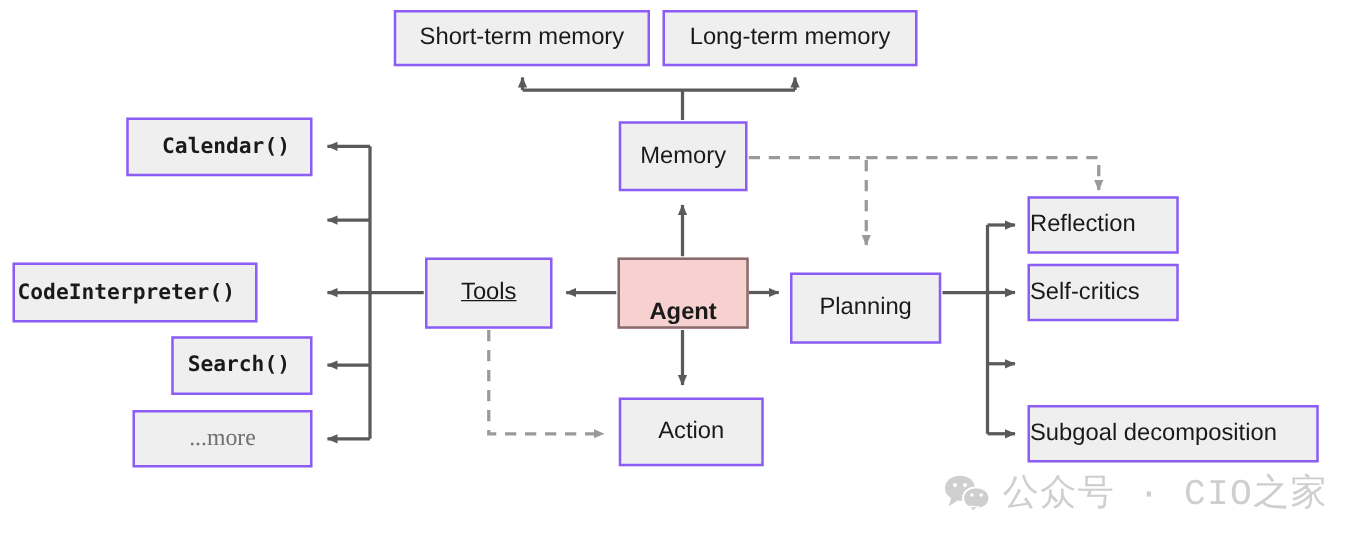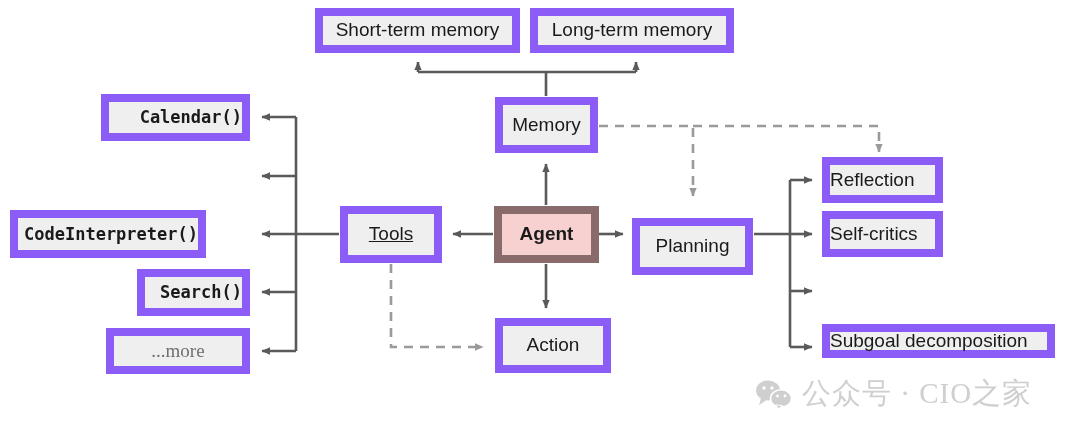--- a/index.html
+++ b/index.html
@@ -19,58 +19,59 @@
     position: absolute;
     left: 0; top: 0;
     width: 1080px;
     height: 427px;
     pointer-events: none;
   }
   .node {
     position: absolute;
     box-sizing: border-box;
     background: #efefef;
-    border: 8px solid #8b5cf6;
+    border: 2px solid #8b5cf6;
     display: flex;
     align-items: center;
     color: #1a1a1a;
     font-size: 19px;
     line-height: 1.1;
     white-space: nowrap;
   }
   .node.center-text { justify-content: center; }
-  .node.right-text  { justify-content: flex-end; padding-right: 0; }
+  .node.right-text  { justify-content: flex-end; padding-right: 16px; }
   .node.left-text   { justify-content: flex-start; }
   .node.mono {
     font-family: "DejaVu Sans Mono", monospace;
     font-weight: bold;
     font-size: 17px;
     letter-spacing: 0px;
   }
   .node.agent {
     background: #f7d0d0;
     border-color: #8a6b6b;
     font-weight: bold;
+    align-items: flex-end;
   }
   .node.muted-text { color: #6f6f6f; font-family: Liberation Serif, serif; }
 
   
   #watermark {
     position: absolute;
     left: 755px;
     top: 374px;
     display: flex;
     align-items: center;
     gap: 9px;
     color: #cfcfcf;
     font-size: 29px;
     letter-spacing: 1px;
     user-select: none;
   }
-  #watermark .wm-text { font-family: Liberation Serif, serif; }
+  #watermark .wm-text { font-family: Liberation Mono, monospace; }
 </style>
 </head>
 <body>
 
 <div id="canvas">
 
   <svg class="wires" viewBox="0 0 1080 427" xmlns="http://www.w3.org/2000/svg">
     <defs>
       <marker id="ah" markerWidth="9" markerHeight="9" refX="8" refY="4.5" orient="auto" markerUnits="userSpaceOnUse">
         <path d="M0,0.8 L8.6,4.5 L0,8.2 z" fill="#5a5a5a"></path>
@@ -165,21 +166,21 @@
 
   <div class="node left-text" style="left:822px; top:157px; width:121px; height:46px;">
     <span>Reflection</span>
   </div>
 
   <div class="node left-text" style="left:822px; top:211px; width:121px; height:46px;">
     <span>Self-critics</span>
   </div>
 
 
-  <div class="node left-text" style="left:822px; top:324px; width:233px; height:34px;">
+  <div class="node left-text" style="left:822px; top:324px; width:233px; height:46px;">
     <span>Subgoal decomposition</span>
   </div>
 
   <div id="watermark">
     <svg width="38" height="30" viewBox="0 0 38 30">
       <ellipse cx="13" cy="11.5" rx="12" ry="10" fill="#cfcfcf"></ellipse>
       <path d="M6,19 L4,26 L11,21.5 z" fill="#cfcfcf"></path>
       <ellipse cx="26" cy="19.5" rx="10.5" ry="8.8" fill="#cfcfcf" stroke="#ffffff" stroke-width="1.6"></ellipse>
       <path d="M21,26 L23,30 L28,26.5 z" fill="#cfcfcf" stroke="#ffffff" stroke-width="1"></path>
       <circle cx="9" cy="9" r="1.7" fill="#ffffff"></circle>

